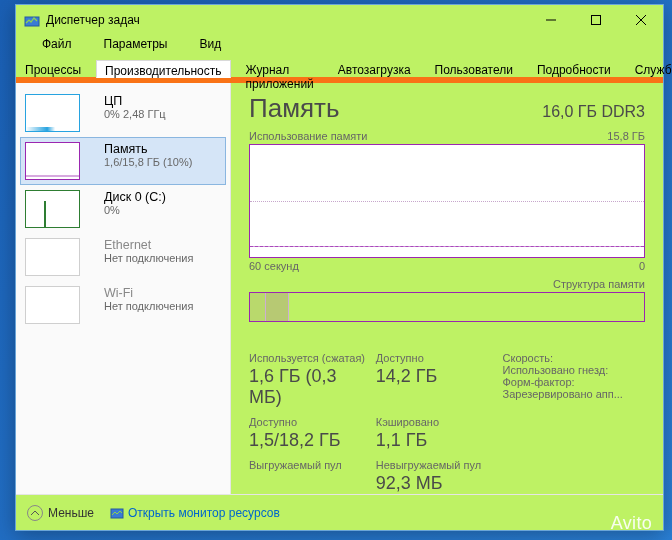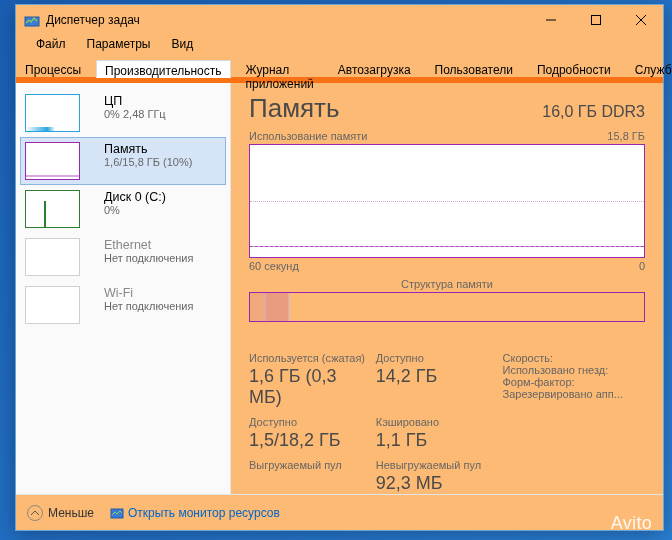--- a/index.html
+++ b/index.html
@@ -1,23 +1,23 @@
 <!DOCTYPE html>
 <html><head>
 <meta charset="utf-8">
 <style>
   * { box-sizing: border-box; margin: 0; padding: 0; }
   body { font-family: "Segoe UI", Tahoma, sans-serif; font-size: 12px; background: linear-gradient(135deg, #1a5fb4, #2a7fd5); width: 672px; height: 540px; overflow: hidden; }
-  .window { position: absolute; left: 15px; top: 4px; width: 649px; height: 527px; background: #fdba74; border: 1px solid #6aa5d8; box-shadow: 0 4px 20px rgba(0,0,0,.3); display: flex; flex-direction: column; }
+  .window { position: absolute; left: 15px; top: 4px; width: 649px; height: 527px; background: #bef264; border: 1px solid #6aa5d8; box-shadow: 0 4px 20px rgba(0,0,0,.3); display: flex; flex-direction: column; }
   .titlebar { height: 30px; display: flex; align-items: center; padding: 0 0 0 8px; }
   .titlebar-icon { width: 16px; height: 16px; margin-right: 6px; }
   .title-text { flex: 1; font-size: 12px; color: #000; }
   .win-controls { display: flex; }
   .win-btn { width: 45px; height: 29px; display: flex; align-items: center; justify-content: center; color: #000; }
-  .menubar { height: 20px; display: flex; padding-left: 12px; gap: 5px; }
+  .menubar { height: 20px; display: flex; padding-left: 18px; gap: 16px; }
   .menu-item { padding: 2px 8px; font-size: 12px; }
   .tabstrip { display: flex; border-bottom: 6px solid #f97316; height: 24px; margin-top: 4px; gap: 6px; }
   .tab { padding: 3px 8px; border: 1px solid transparent; font-size: 12px; }
   .tab.active { border: 1px solid #d9d9d9; border-bottom: 1px solid #fff; background: #fff; position: relative; top: 1px; }
   .body { flex: 1; display: flex; min-height: 0; }
   .sidebar { width: 215px; border-right: 1px solid #e5e5e5; padding: 6px 4px; background: #fafafa; }
   .side-item { display: flex; padding: 4px 4px; gap: 24px; align-items: flex-start; height: 48px; border: 1px solid transparent; }
   .side-item.selected { background: #d5e5f7; border: 1px solid #8ab6e0; }
   .thumb { width: 55px; height: 38px; border: 1px solid #a6d0a6; position: relative; background: #fff; flex-shrink: 0; }
   .thumb.cpu { border-color: #27a3e0; }
@@ -156,21 +156,21 @@
       <div class="graph">
         <div class="midline"></div>
         <div class="line"></div>
         <div class="line2"></div>
       </div>
       <div class="axis">
         <span>60 секунд</span>
         <span>0</span>
       </div>
 
-      <div class="section-label" style="justify-content:center;">
+      <div class="section-label" style="justify-content:flex-end;">
         <span>Структура памяти</span>
       </div>
       <div class="bars">
         <div class="seg used1"></div>
         <div class="seg used2"></div>
         <div class="seg rest"></div>
       </div>
 
       <div class="metrics">
         <div class="metric">

